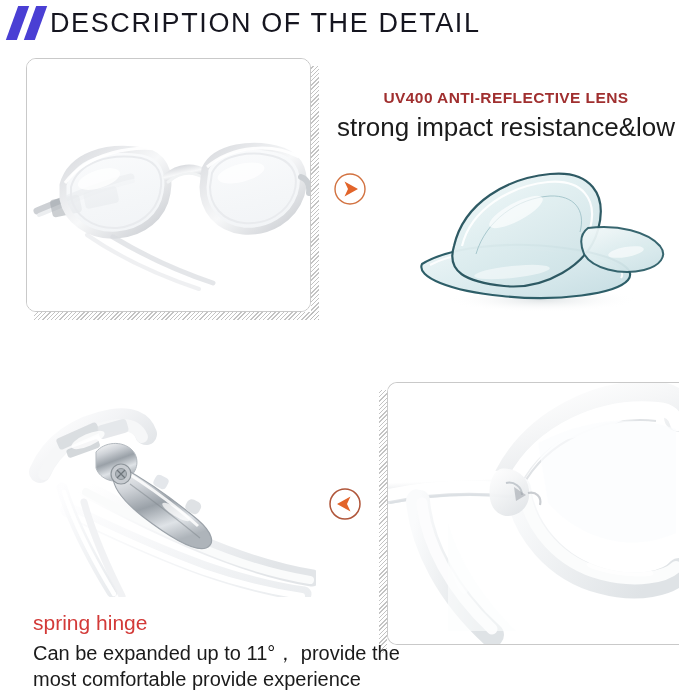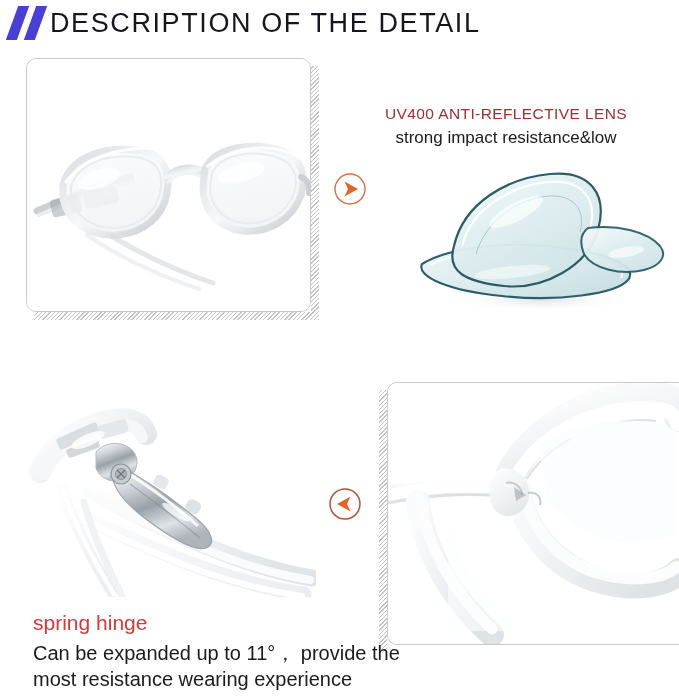--- a/index.html
+++ b/index.html
@@ -127,25 +127,25 @@
     top: 88px;
     width: 346px;
     text-align: center;
   }
   .lens-heading {
     font-size: 15.5px;
     color: #a02f2f;
     letter-spacing: .4px;
     line-height: 1.25;
     white-space: nowrap;
-    margin: 16px 0 4px 0;
-    font-weight: 400;
+    margin: 0 0 4px 0;
+    font-weight: 700;
   }
   .lens-body {
-    font-size: 17px;
+    font-size: 26px;
     color: #1b1b1b;
     line-height: 1.28;
     margin: 0;
     font-weight: 400;
   }
 
   .hinge-text {
     position: absolute;
     left: 33px;
     top: 610px;
@@ -398,17 +398,17 @@
 
   <svg class="arrow-badge" id="arrow-left" viewBox="0 0 34 34">
     <circle cx="17" cy="17" r="15" fill="none" stroke="#b0563a" stroke-width="1.5"></circle>
     <path d="M22.5 9.5 L9 17 L22.5 24.5 L19 17 Z" fill="#e2642a"></path>
   </svg>
 
   <div class="hinge-text">
     <p class="hinge-heading">spring hinge</p>
     <p class="hinge-body">
       <span class="ln">Can be expanded up to 11°， provide the</span>
-      <span class="ln">most resistance wearing experience</span>
+      <span class="ln">most comfortable provide experience</span>
     </p>
   </div>
 
 </div>
 
 </body></html>

